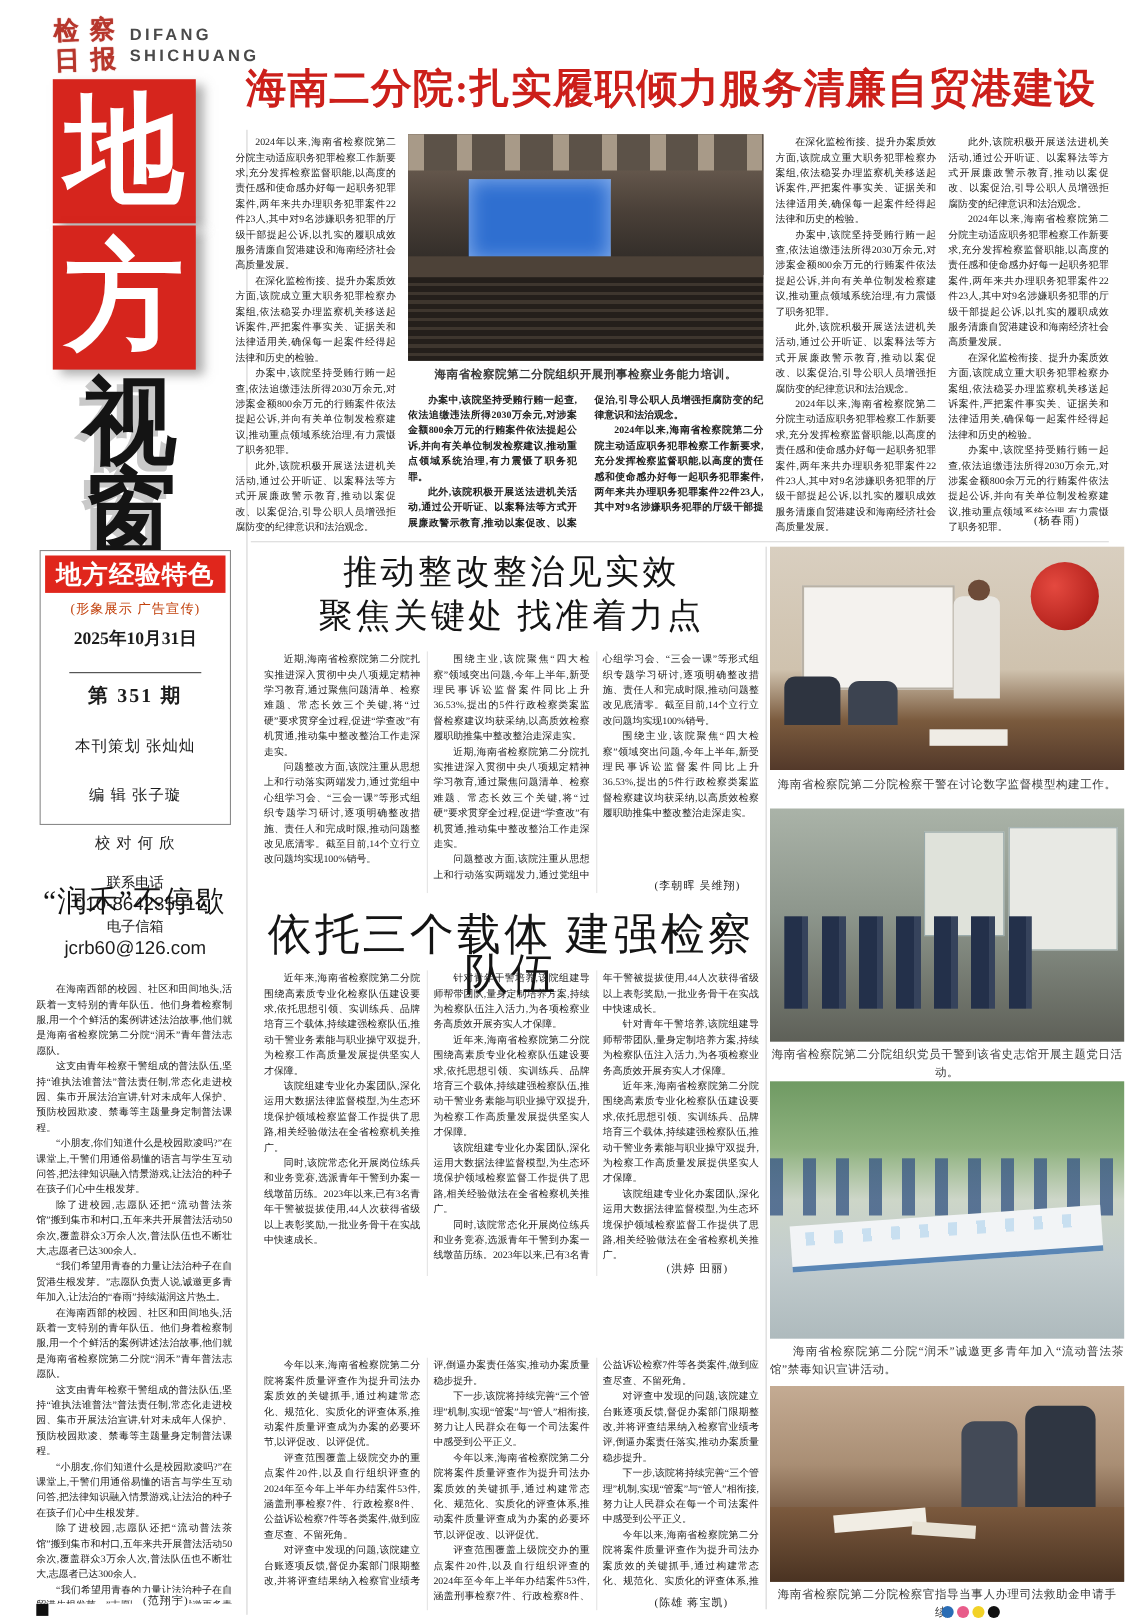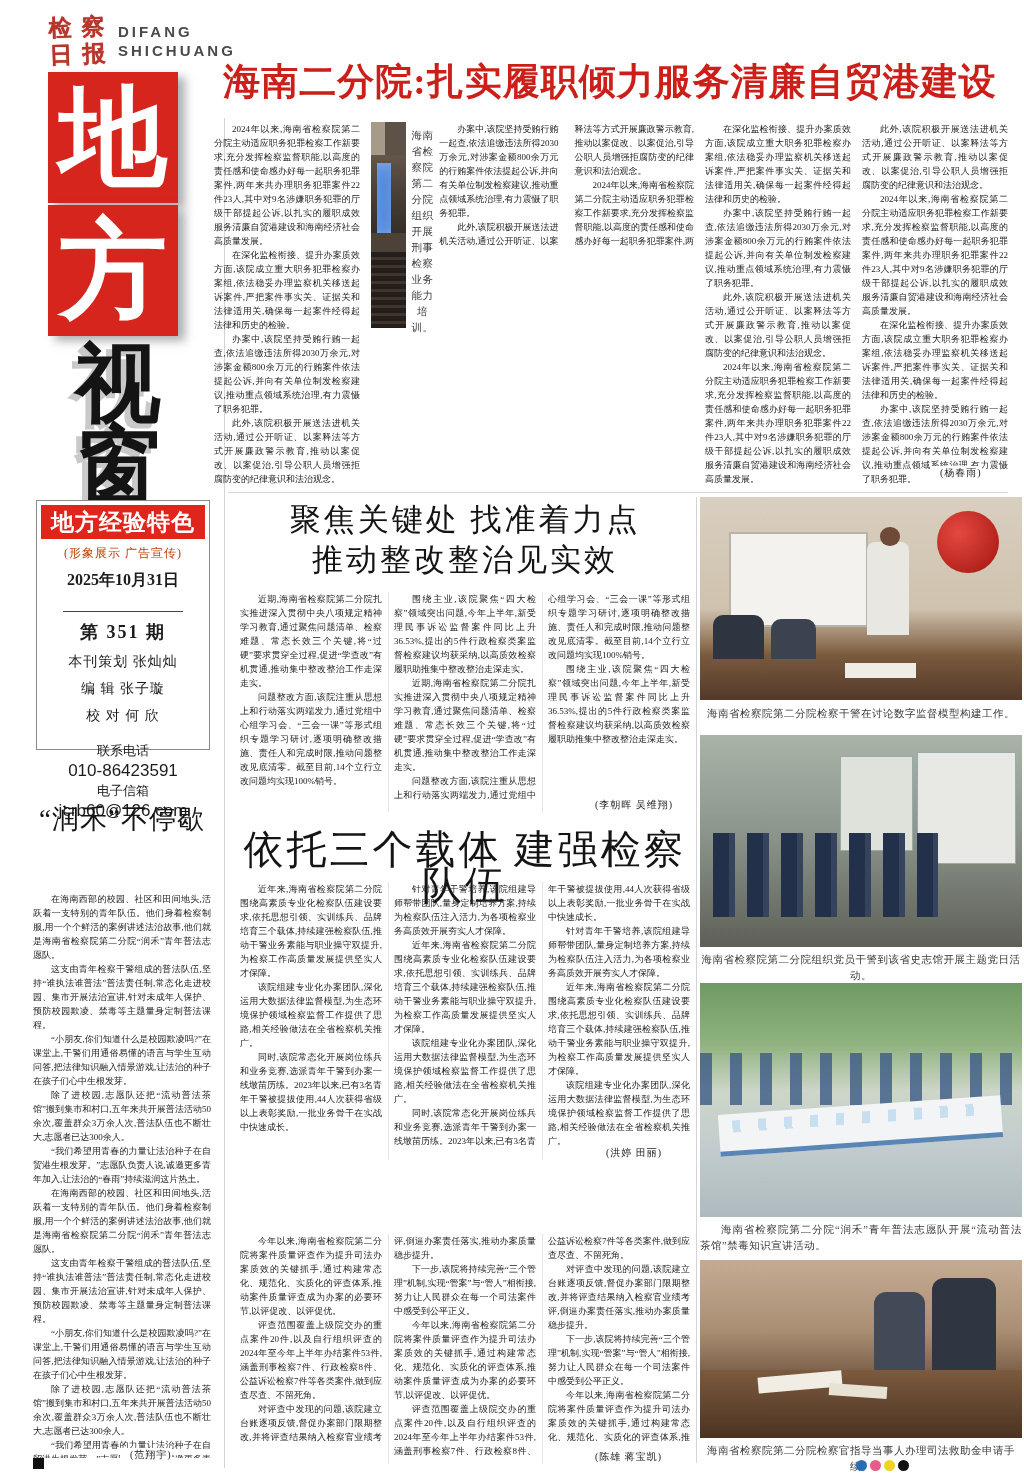--- a/index.html
+++ b/index.html
@@ -25,21 +25,21 @@
     text-shadow:-6px 5px 0 #c9c9c9;}
   
   .infobox{position:absolute;left:36px;top:500px;width:172px;height:248px;
     border:1.5px solid #8a8a8a;background:#fff;text-align:center;}
   .infobox .banner{margin:4px;background:#e0261c;color:#fff;font-weight:700;
     font-size:23px;letter-spacing:1px;line-height:34px;font-family:"Liberation Sans",sans-serif;}
   .infobox .paren{font-size:12px;color:#c2410c;margin-top:6px;letter-spacing:1px;}
   .infobox .date{font-size:16px;font-weight:700;margin-top:8px;display:inline-block;
     border-bottom:1.5px solid #444;padding:0 4px 20px;}
   .infobox .issue{font-size:18px;font-weight:700;margin-top:8px;letter-spacing:2px;}
-  .staffline{font-size:14px;margin-top:9px;letter-spacing:1px;}
+  .staffline{font-size:14px;margin-top:26px;letter-spacing:1px;}
   .contact{font-size:13px;margin-top:16px;line-height:20px;}
   .contact .num{font-family:"Liberation Sans",sans-serif;font-size:17px;}
   
   .main-headline{position:absolute;left:210px;top:56px;width:800px;height:52px;
     color:#cc1f1a;font-size:37px;font-weight:700;letter-spacing:1px;
     text-align:center;line-height:52px;white-space:nowrap;}
   .sec-head{position:absolute;color:#141414;text-align:center;font-weight:400;
     letter-spacing:3px;}
   .sec-head.two{line-height:40px;font-size:31px;}
   .sec-head.one{font-size:40px;line-height:36px;}
@@ -48,21 +48,21 @@
   
   .btxt p{margin:0;text-indent:2em;font-size:9px;line-height:14px;
     text-align:justify;color:#222;}
   .cols{column-gap:12px;column-rule:1px solid #e4e4e4;overflow:hidden;column-fill:auto;}
   .byline{position:absolute;font-size:10px;color:#222;background:#fff;
     padding-left:10px;letter-spacing:1px;}
   
   .top-article{position:absolute;left:214px;top:122px;width:794px;height:366px;
     display:flex;gap:11px;}
   .ta-col{width:150px;height:366px;overflow:hidden;}
-  .ta-mid{width:323px;display:flex;flex-direction:row;}
+  .ta-mid{width:323px;display:flex;flex-direction:column;font-weight:bold;}
   .ta-midtext{height:128px;overflow:hidden;column-count:2;}
   .caption{font-size:10.5px;color:#3a3a3a;text-align:center;letter-spacing:.5px;
     line-height:16px;}
   .caption.just{text-align:justify;text-indent:2em;}
   .vline{position:absolute;width:1px;background:#d4d4d4;}
   .hline{position:absolute;height:1px;background:#d9d9d9;}
   
   .sec-body{position:absolute;left:240px;width:450px;column-count:3;}
   
   .rail-body{position:absolute;left:33px;top:892px;width:178px;height:566px;overflow:hidden;}
@@ -210,22 +210,22 @@
         <p>此外,该院积极开展送法进机关活动,通过公开听证、以案释法等方式开展廉政警示教育,推动以案促改、以案促治,引导公职人员增强拒腐防变的纪律意识和法治观念。</p>
         <p>2024年以来,海南省检察院第二分院主动适应职务犯罪检察工作新要求,充分发挥检察监督职能,以高度的责任感和使命感办好每一起职务犯罪案件,两年来共办理职务犯罪案件22件23人,其中对9名涉嫌职务犯罪的厅级干部提起公诉,以扎实的履职成效服务清廉自贸港建设和海南经济社会高质量发展。</p>
         <p>在深化监检衔接、提升办案质效方面,该院成立重大职务犯罪检察办案组,依法稳妥办理监察机关移送起诉案件,严把案件事实关、证据关和法律适用关,确保每一起案件经得起法律和历史的检验。</p>
         <p>办案中,该院坚持受贿行贿一起查,依法追缴违法所得2030万余元,对涉案金额800余万元的行贿案件依法提起公诉,并向有关单位制发检察建议,推动重点领域系统治理,有力震慑了职务犯罪。</p>
         <p>此外,该院积极开展送法进机关活动,通过公开听证、以案释法等方式开展廉政警示教育,推动以案促改、以案促治,引导公职人员增强拒腐防变的纪律意识和法治观念。</p>
       </div>
   </div>
   <div class="byline" style="left:930px;top:466px">(杨春雨)</div>
 
   <div class="sec-head two" style="left:240px;top:500px;width:450px">
+    <div>推动整改整治见实效</div>
     <div>聚焦关键处  找准着力点</div>
-    <div>推动整改整治见实效</div>
   </div>
   <div class="sec-body cols btxt" style="top:592px;height:220px">
       <p>近期,海南省检察院第二分院扎实推进深入贯彻中央八项规定精神学习教育,通过聚焦问题清单、检察难题、常态长效三个关键,将“过硬”要求贯穿全过程,促进“学查改”有机贯通,推动集中整改整治工作走深走实。</p>
       <p>问题整改方面,该院注重从思想上和行动落实两端发力,通过党组中心组学习会、“三会一课”等形式组织专题学习研讨,逐项明确整改措施、责任人和完成时限,推动问题整改见底清零。截至目前,14个立行立改问题均实现100%销号。</p>
       <p>围绕主业,该院聚焦“四大检察”领域突出问题,今年上半年,新受理民事诉讼监督案件同比上升36.53%,提出的5件行政检察类案监督检察建议均获采纳,以高质效检察履职助推集中整改整治走深走实。</p>
       <p>近期,海南省检察院第二分院扎实推进深入贯彻中央八项规定精神学习教育,通过聚焦问题清单、检察难题、常态长效三个关键,将“过硬”要求贯穿全过程,促进“学查改”有机贯通,推动集中整改整治工作走深走实。</p>
       <p>问题整改方面,该院注重从思想上和行动落实两端发力,通过党组中心组学习会、“三会一课”等形式组织专题学习研讨,逐项明确整改措施、责任人和完成时限,推动问题整改见底清零。截至目前,14个立行立改问题均实现100%销号。</p>
       <p>围绕主业,该院聚焦“四大检察”领域突出问题,今年上半年,新受理民事诉讼监督案件同比上升36.53%,提出的5件行政检察类案监督检察建议均获采纳,以高质效检察履职助推集中整改整治走深走实。</p>
     </div>
   <div class="byline" style="left:585px;top:798px">(李朝晖 吴维翔)</div>
@@ -274,21 +274,21 @@
     <div class="panel2"></div>
     <div class="line"></div>
   </div>
   <div class="caption" style="position:absolute;left:700px;top:952px;width:322px">海南省检察院第二分院组织党员干警到该省史志馆开展主题党日活动。</div>
 
   <div class="photo ph4" style="left:700px;top:983px;width:322px;height:234px">
     <div class="crowd"></div>
     <div class="table"></div>
     <div class="cups"></div>
   </div>
-  <div class="caption just" style="position:absolute;left:700px;top:1222px;width:322px">海南省检察院第二分院“润禾”青年普法志愿队开展“流动普法茶馆”禁毒知识宣讲活动。</div>
+  <div class="caption just" style="position:absolute;left:700px;top:1222px;width:322px">海南省检察院第二分院“润禾”诚邀更多青年加入“流动普法茶馆”禁毒知识宣讲活动。</div>
 
   <div class="photo ph5" style="left:700px;top:1260px;width:322px;height:178px">
     <div class="p1"></div>
     <div class="p2"></div>
     <div class="desk"></div>
     <div class="doc"></div>
     <div class="doc2"></div>
   </div>
   <div class="caption" style="position:absolute;left:700px;top:1443px;width:322px">海南省检察院第二分院检察官指导当事人办理司法救助金申请手续。</div>
 

